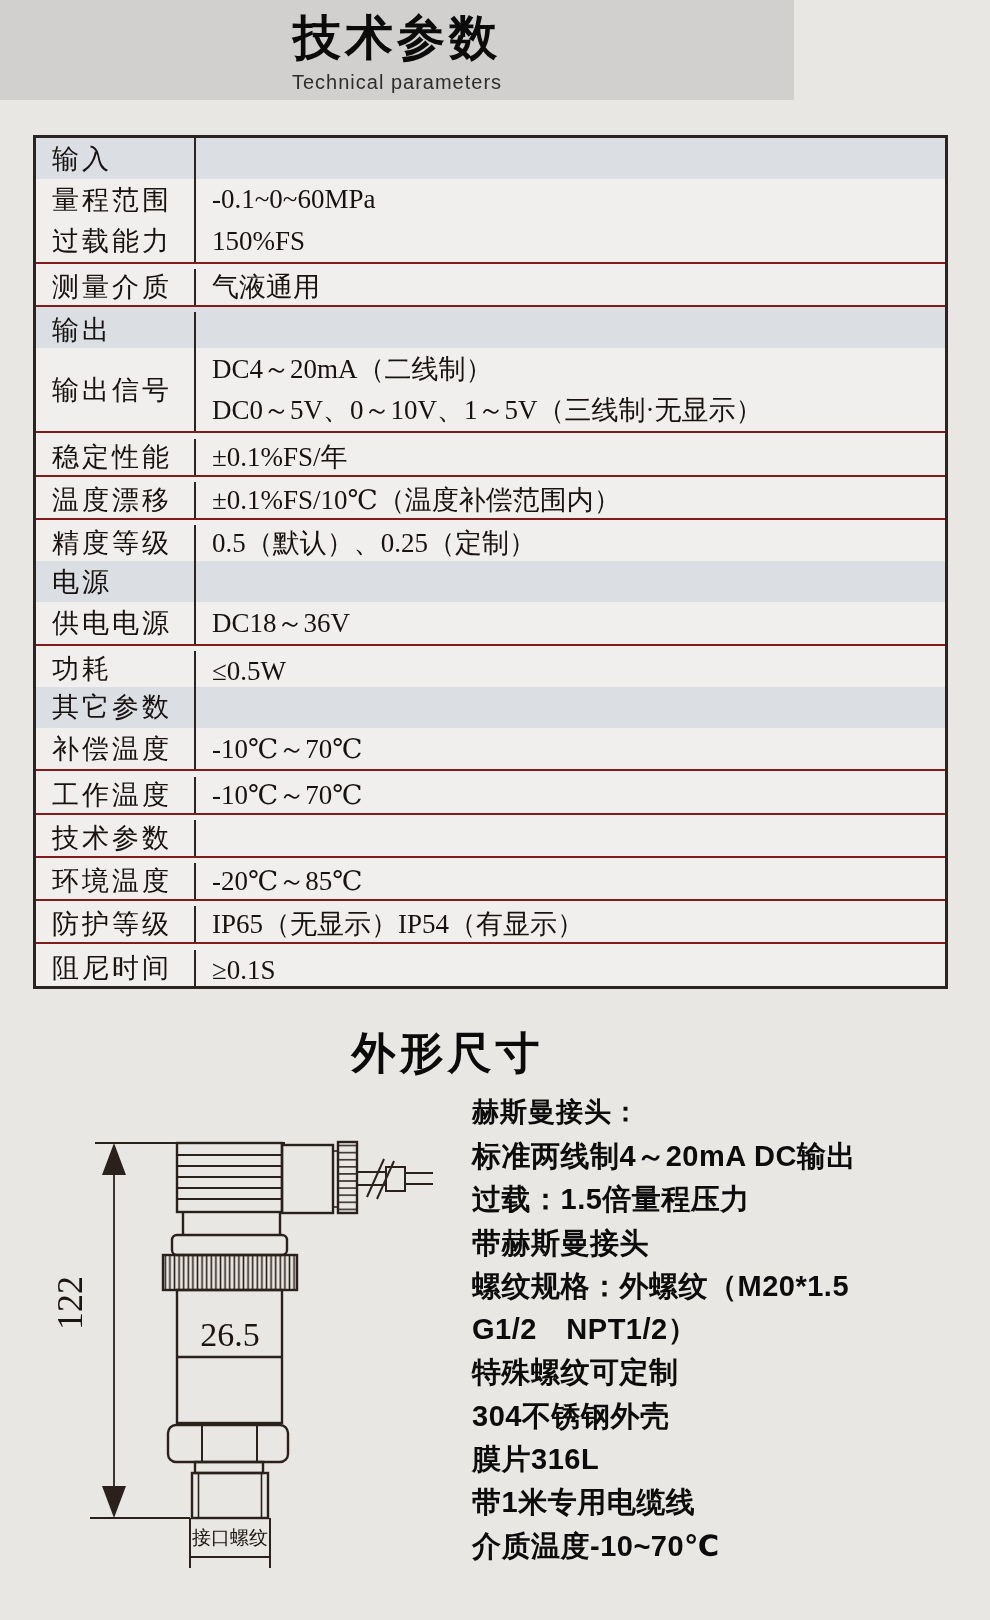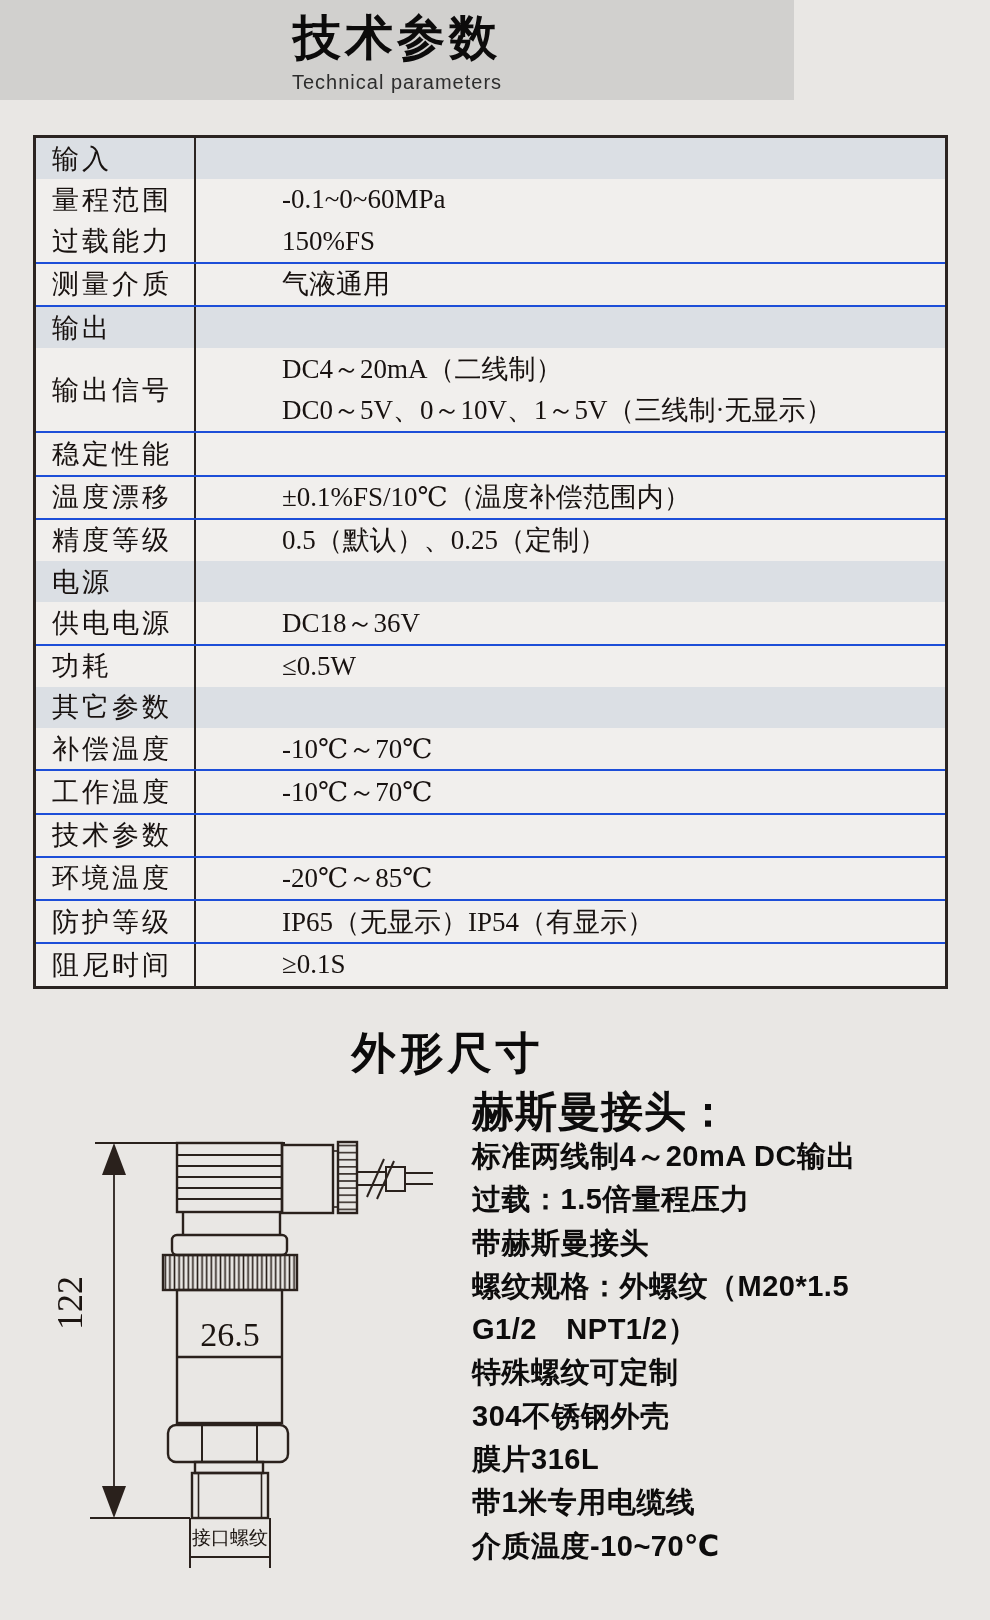--- a/index.html
+++ b/index.html
@@ -20,44 +20,44 @@
   .title-band .subtitle{
     font-size:20px;color:#2d2d2d;letter-spacing:1px;margin-top:1px;
   }
   
   .spec-table{
     position:absolute;left:33px;top:135px;width:915px;
     box-sizing:border-box;border:3px solid #2b2421;background:#f1efed;
     display:flex;flex-direction:column;
     font-family:"Liberation Serif","DejaVu Serif",serif;
   }
-  .trow{display:flex;height:41.25px;gap:40px;}
+  .trow{display:flex;height:41.25px;}
   .trow.tall{height:83px;}
-  .trow.line{border-top:2px solid #1d4ed8;}
+  .trow.line{border-top:2px solid #7f1d1d;align-items:flex-end;}
   .trow.section{background:#dbdfe4;}
   .tlabel{
     width:160px;box-sizing:border-box;border-right:2px solid #2b2421;
     display:flex;align-items:center;padding-left:16px;
     font-size:27px;letter-spacing:3px;color:#181210;white-space:nowrap;
   }
   .tvalue{
     flex:1;display:flex;flex-direction:column;justify-content:center;
-    padding-left:46px;font-size:27px;color:#181210;white-space:nowrap;
+    padding-left:16px;font-size:27px;color:#181210;white-space:nowrap;
   }
   .tvalue .vline{line-height:41.25px;}
   
   .dim-title{
     position:absolute;left:0;top:1024px;width:895px;margin:0;
     text-align:center;font-size:44px;font-weight:bold;letter-spacing:4px;color:#0c0b0b;
   }
   .features{
     position:absolute;left:472px;top:1089px;width:505px;color:#0d0c0c;
   }
   .features-heading{
-    font-size:42px;font-weight:bold;line-height:46px;letter-spacing:1px;
+    font-size:27px;font-weight:bold;line-height:46px;letter-spacing:1px;
   }
   .feature-line{
     font-size:29px;font-weight:bold;line-height:43.3px;letter-spacing:0.5px;white-space:nowrap;
   }
   .drawing{position:absolute;left:50px;top:1085px;width:400px;height:500px;}
   .drawing svg text{
     font-family:"Liberation Serif","DejaVu Serif",serif;
     fill:#1c1511;
   }
 </style>
@@ -94,20 +94,21 @@
       </div>
       <div class="trow tall">
         <div class="tlabel">输出信号</div>
         <div class="tvalue">
           <div class="vline">DC4～20mA（二线制）</div>
           <div class="vline">DC0～5V、0～10V、1～5V（三线制·无显示）</div>
         </div>
       </div>
       <div class="trow line">
         <div class="tlabel">稳定性能</div>
+        <div class="tvalue">±0.1%FS/年</div>
       </div>
       <div class="trow line">
         <div class="tlabel">温度漂移</div>
         <div class="tvalue">±0.1%FS/10℃（温度补偿范围内）</div>
       </div>
       <div class="trow line">
         <div class="tlabel">精度等级</div>
         <div class="tvalue">0.5（默认）、0.25（定制）</div>
       </div>
       <div class="trow section">

